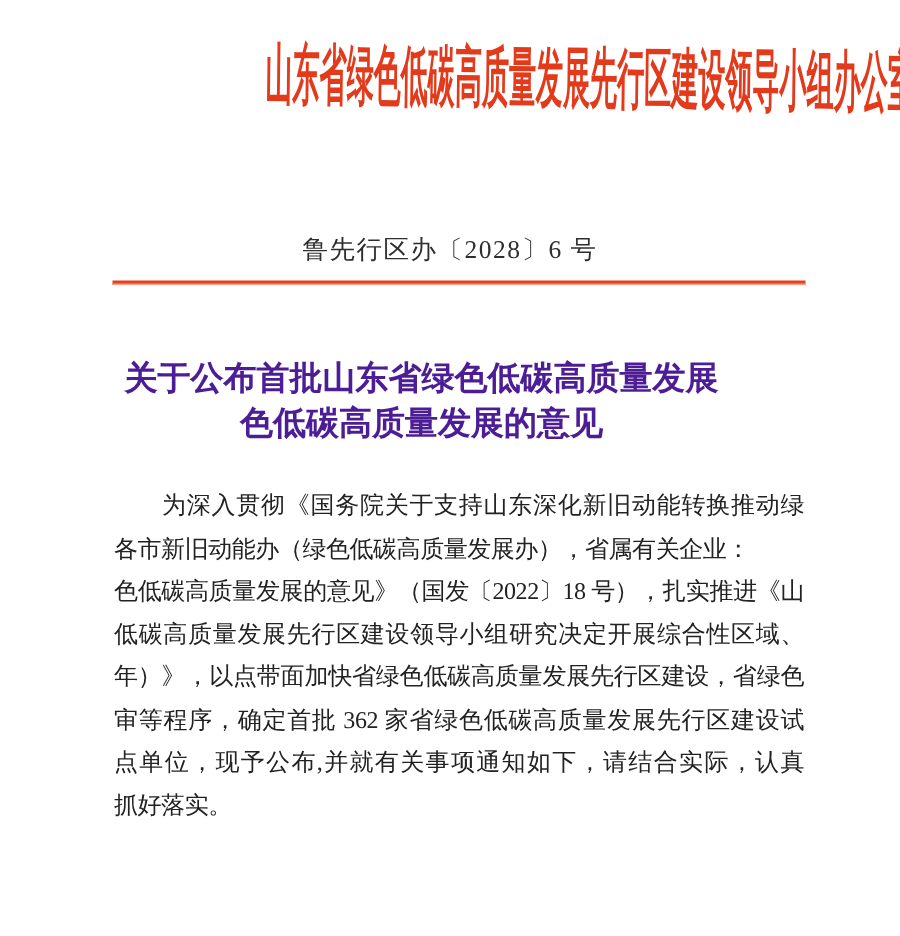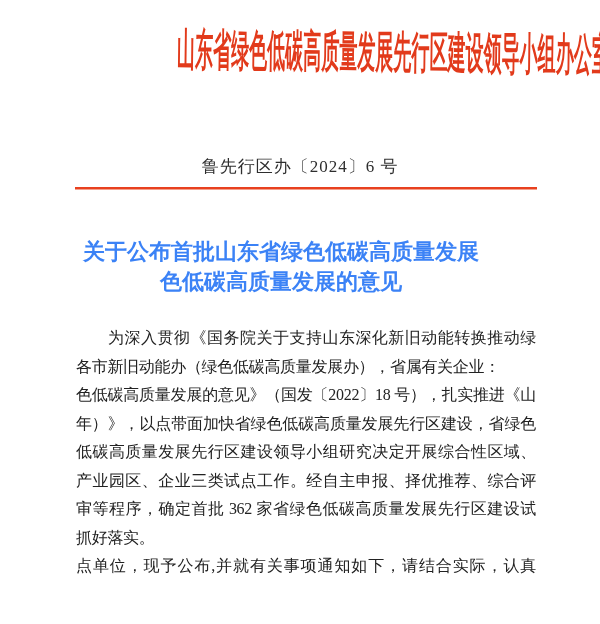--- a/index.html
+++ b/index.html
@@ -60,21 +60,21 @@
   
   .doc-title {
     position: absolute;
     top: 237px;
     left: 0;
     width: 562px;
     text-align: center;
     font-size: 22px;
     font-weight: bold;
     line-height: 30px;
-    color: #3b82f6;
+    color: #4c1d95;
   }
 
   
   .body-block {
     position: absolute;
     top: 324px;
     left: 76px;
     width: 460px;
     font-size: 16px;
     line-height: 28.5px;
@@ -95,34 +95,33 @@
     text-indent: 2em;
   }
 </style>
 </head>
 <body>
 
 <div class="page">
 
   <div class="org-banner">山东省绿色低碳高质量发展先行区建设领导小组办公室文件</div>
 
-  <div class="doc-number">鲁先行区办〔2024〕6 号</div>
+  <div class="doc-number">鲁先行区办〔2028〕6 号</div>
 
   <div class="red-rule"></div>
 
   <div class="doc-title">
     <div>关于公布首批山东省绿色低碳高质量发展</div>
     <div>色低碳高质量发展的意见</div>
   </div>
 
   <div class="body-block">
     <div class="body-line just indent">为深入贯彻《国务院关于支持山东深化新旧动能转换推动绿</div>
     <div class="body-line">各市新旧动能办（绿色低碳高质量发展办），省属有关企业：</div>
     <div class="body-line just">色低碳高质量发展的意见》（国发〔2022〕18 号），扎实推进《山</div>
+    <div class="body-line just">低碳高质量发展先行区建设领导小组研究决定开展综合性区域、</div>
     <div class="body-line just">年）》，以点带面加快省绿色低碳高质量发展先行区建设，省绿色</div>
-    <div class="body-line just">低碳高质量发展先行区建设领导小组研究决定开展综合性区域、</div>
-    <div class="body-line just">产业园区、企业三类试点工作。经自主申报、择优推荐、综合评</div>
     <div class="body-line just">审等程序，确定首批 362 家省绿色低碳高质量发展先行区建设试</div>
+    <div class="body-line just">点单位，现予公布,并就有关事项通知如下，请结合实际，认真</div>
     <div class="body-line">抓好落实。</div>
-    <div class="body-line just">点单位，现予公布,并就有关事项通知如下，请结合实际，认真</div>
   </div>
 
 </div>
 
 </body></html>

